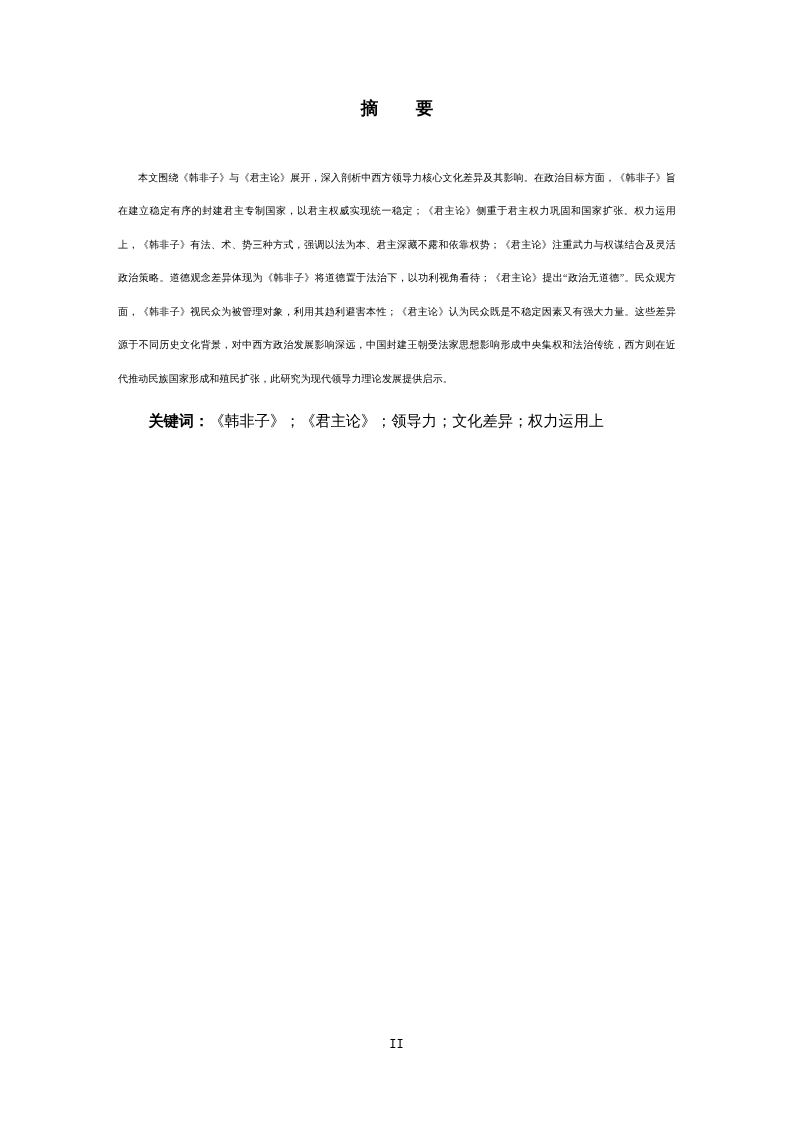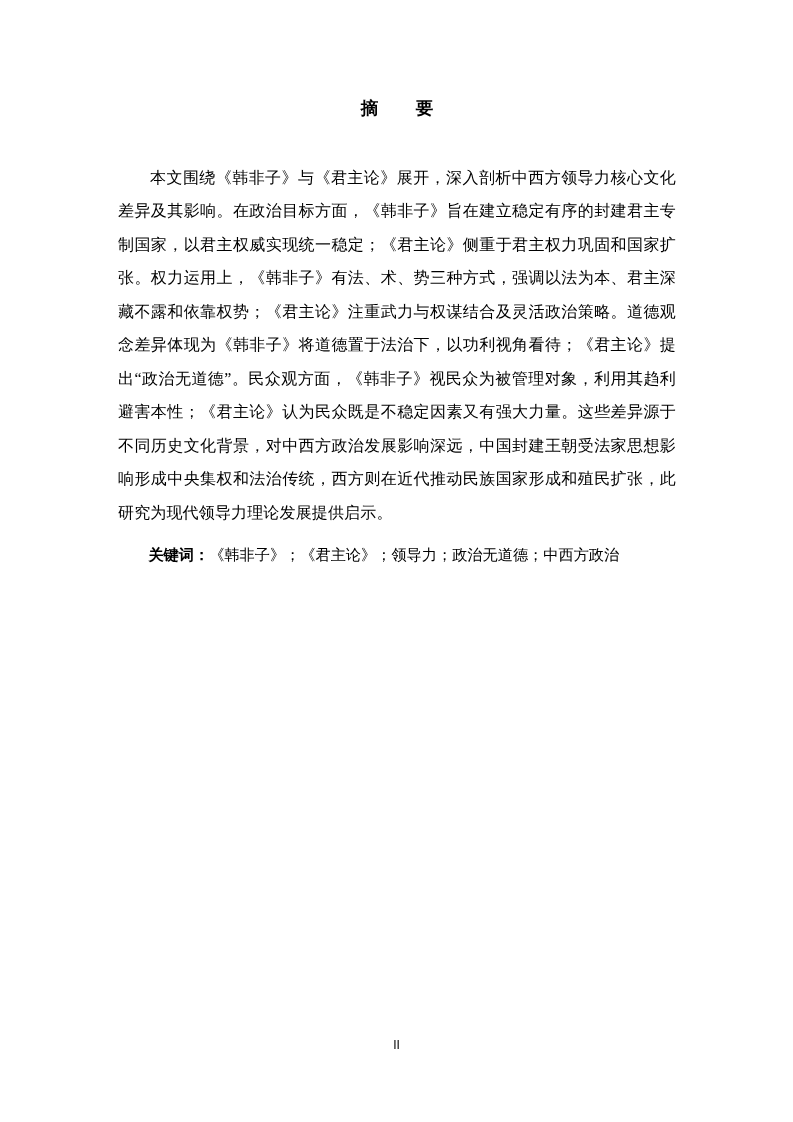--- a/index.html
+++ b/index.html
@@ -33,21 +33,21 @@
     text-align: center;
     font-family: "Liberation Sans", "DejaVu Sans", sans-serif;
     font-weight: bold;
     font-size: 17.5px;
     letter-spacing: 10px;
     text-indent: 10px;
     margin: 0 0 40px 0;
     line-height: 1.4;
   }
   .abstract-body {
-    font-size: 16px;
+    font-size: 10px;
     line-height: 33.5px;
     text-align: justify;
     text-justify: inter-ideograph;
     text-indent: 2em;
     margin: 0;
     letter-spacing: 0.15px;
   }
   .keywords {
     margin-top: 9px;
     font-size: 15.2px;
@@ -63,29 +63,29 @@
   .keywords-list {
     font-family: "Liberation Serif", "DejaVu Serif", serif;
   }
   .page-number {
     position: absolute;
     left: 0;
     right: 0;
     top: 1038px;
     text-align: center;
     font-size: 12px;
-    font-family: Liberation Sans, sans-serif;
+    font-family: Liberation Mono, monospace;
     color: #000000;
   }
 </style>
 </head>
 <body>
 
 <div class="page">
   <div class="content">
     <h1 class="doc-title">摘　要</h1>
     <p class="abstract-body">本文围绕《韩非子》与《君主论》展开，深入剖析中西方领导力核心文化差异及其影响。在政治目标方面，《韩非子》旨在建立稳定有序的封建君主专制国家，以君主权威实现统一稳定；《君主论》侧重于君主权力巩固和国家扩张。权力运用上，《韩非子》有法、术、势三种方式，强调以法为本、君主深藏不露和依靠权势；《君主论》注重武力与权谋结合及灵活政治策略。道德观念差异体现为《韩非子》将道德置于法治下，以功利视角看待；《君主论》提出“政治无道德”。民众观方面，《韩非子》视民众为被管理对象，利用其趋利避害本性；《君主论》认为民众既是不稳定因素又有强大力量。这些差异源于不同历史文化背景，对中西方政治发展影响深远，中国封建王朝受法家思想影响形成中央集权和法治传统，西方则在近代推动民族国家形成和殖民扩张，此研究为现代领导力理论发展提供启示。</p>
     <p class="keywords">
-      <span class="keywords-label">关键词：</span><span class="keywords-list">《韩非子》；《君主论》；领导力；政治无道德；中西方政治</span>
+      <span class="keywords-label">关键词：</span><span class="keywords-list">《韩非子》；《君主论》；领导力；文化差异；权力运用上</span>
     </p>
   </div>
   <div class="page-number">II</div>
 </div>
 
 </body></html>

